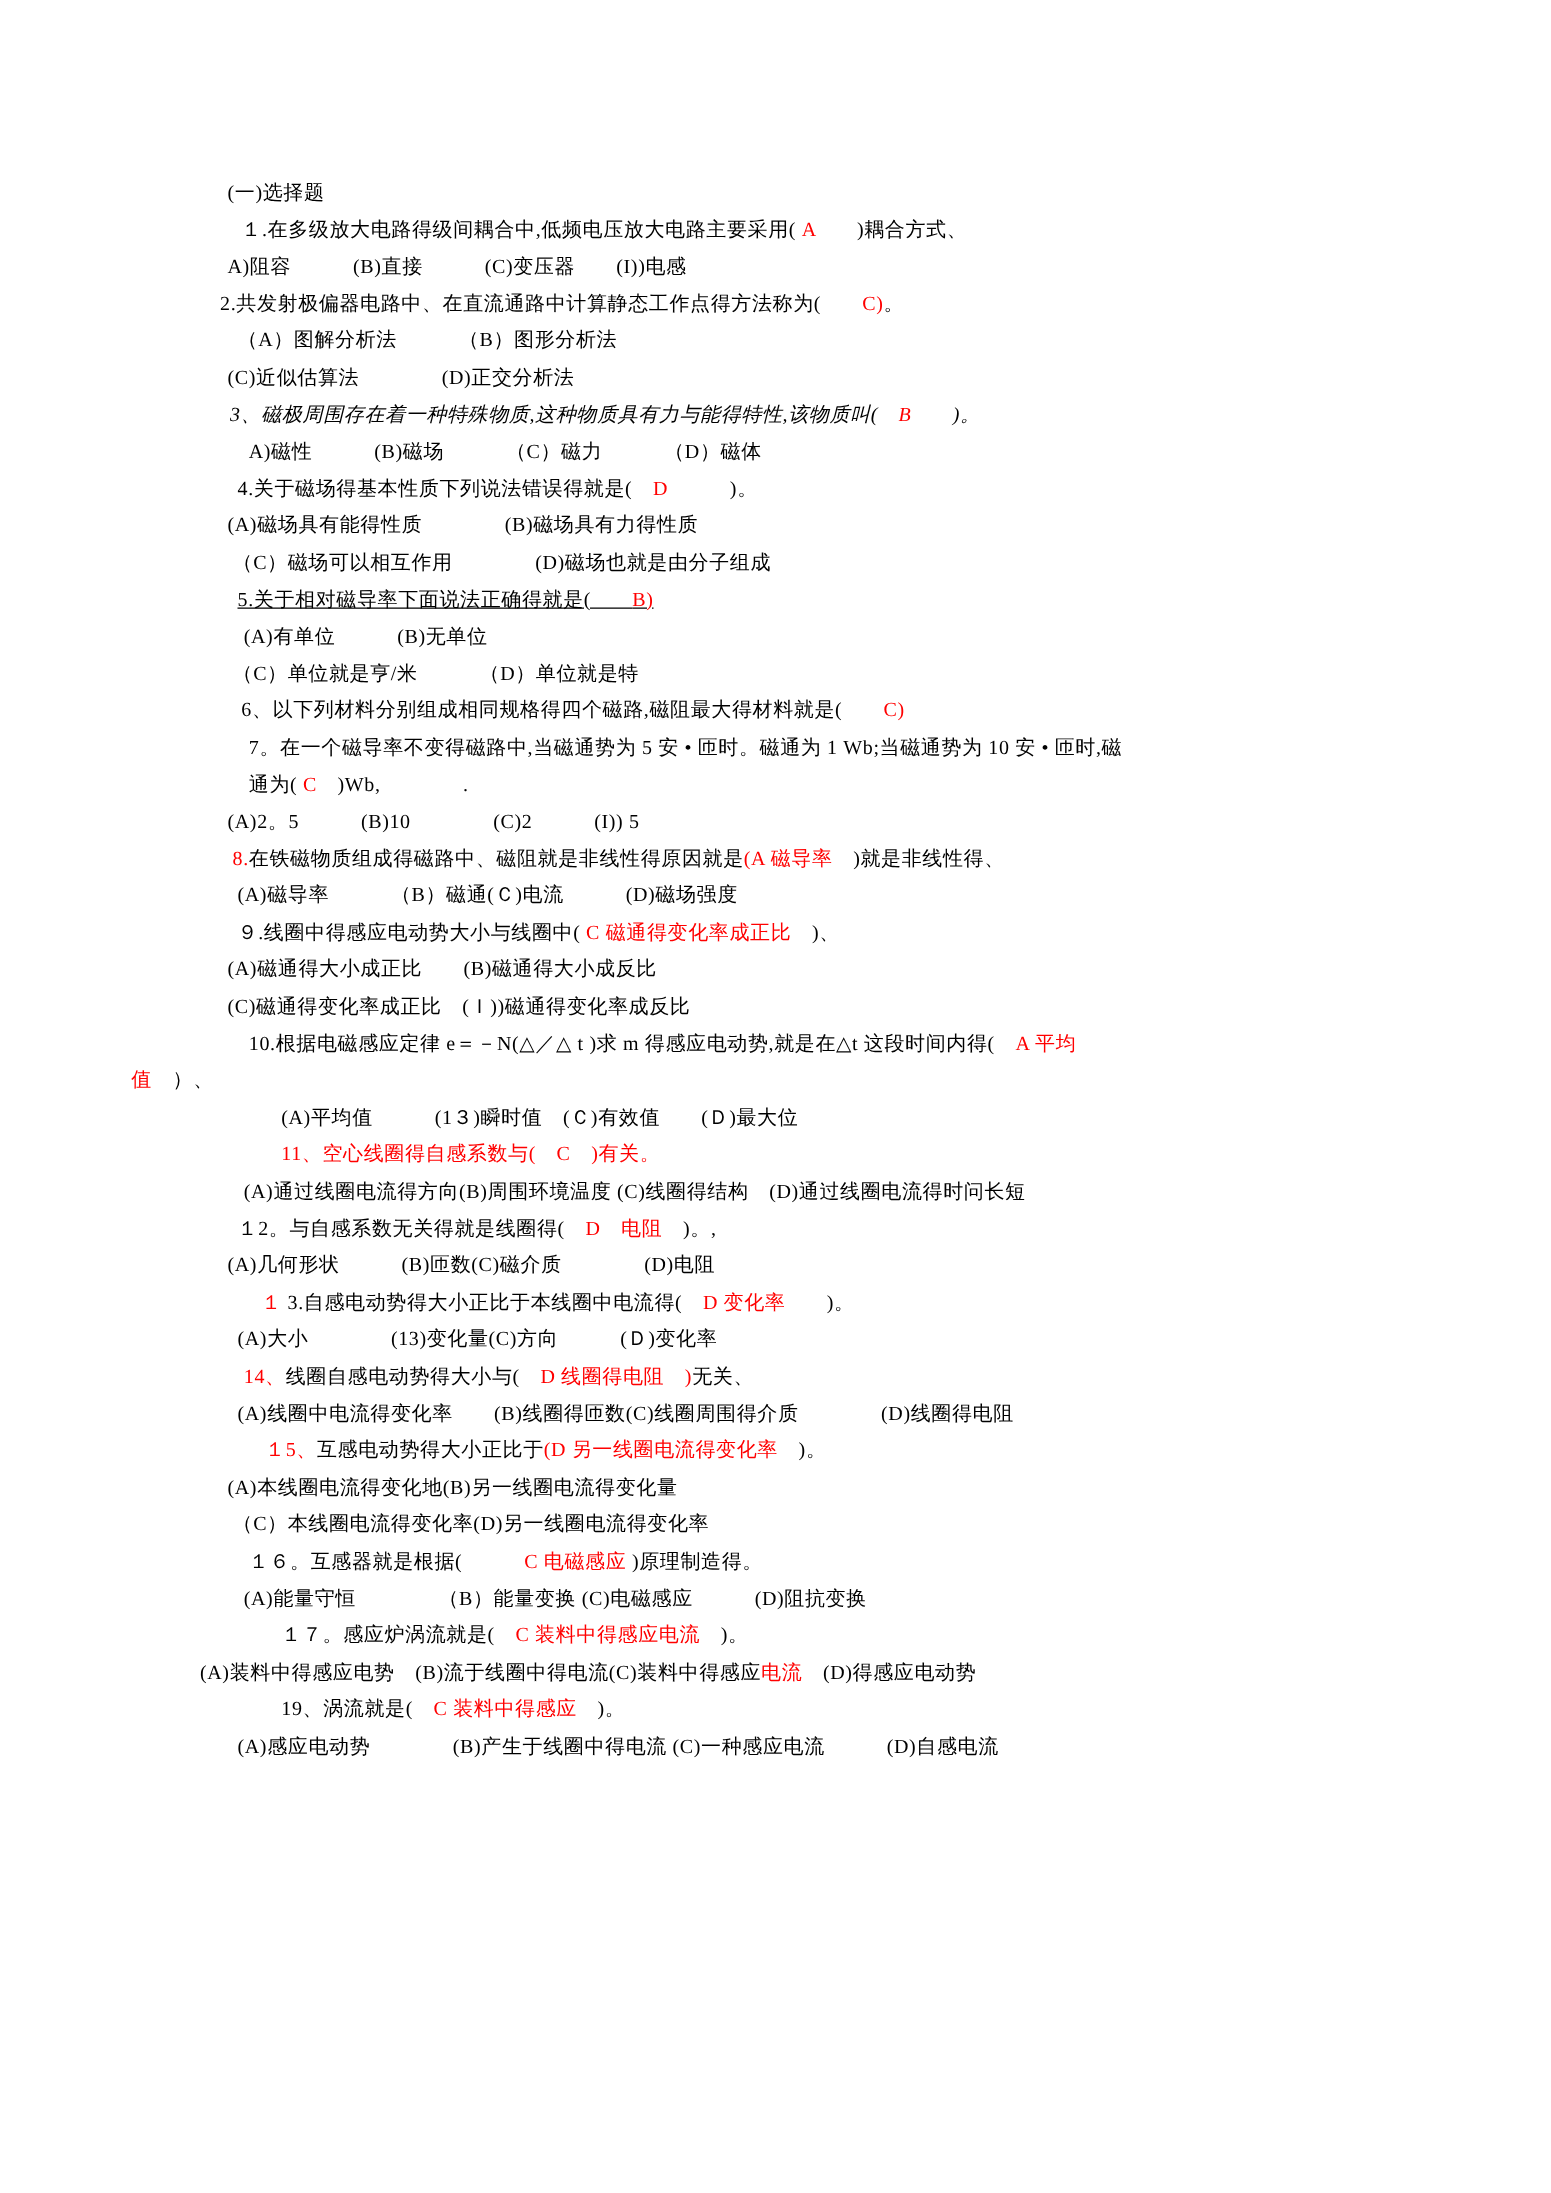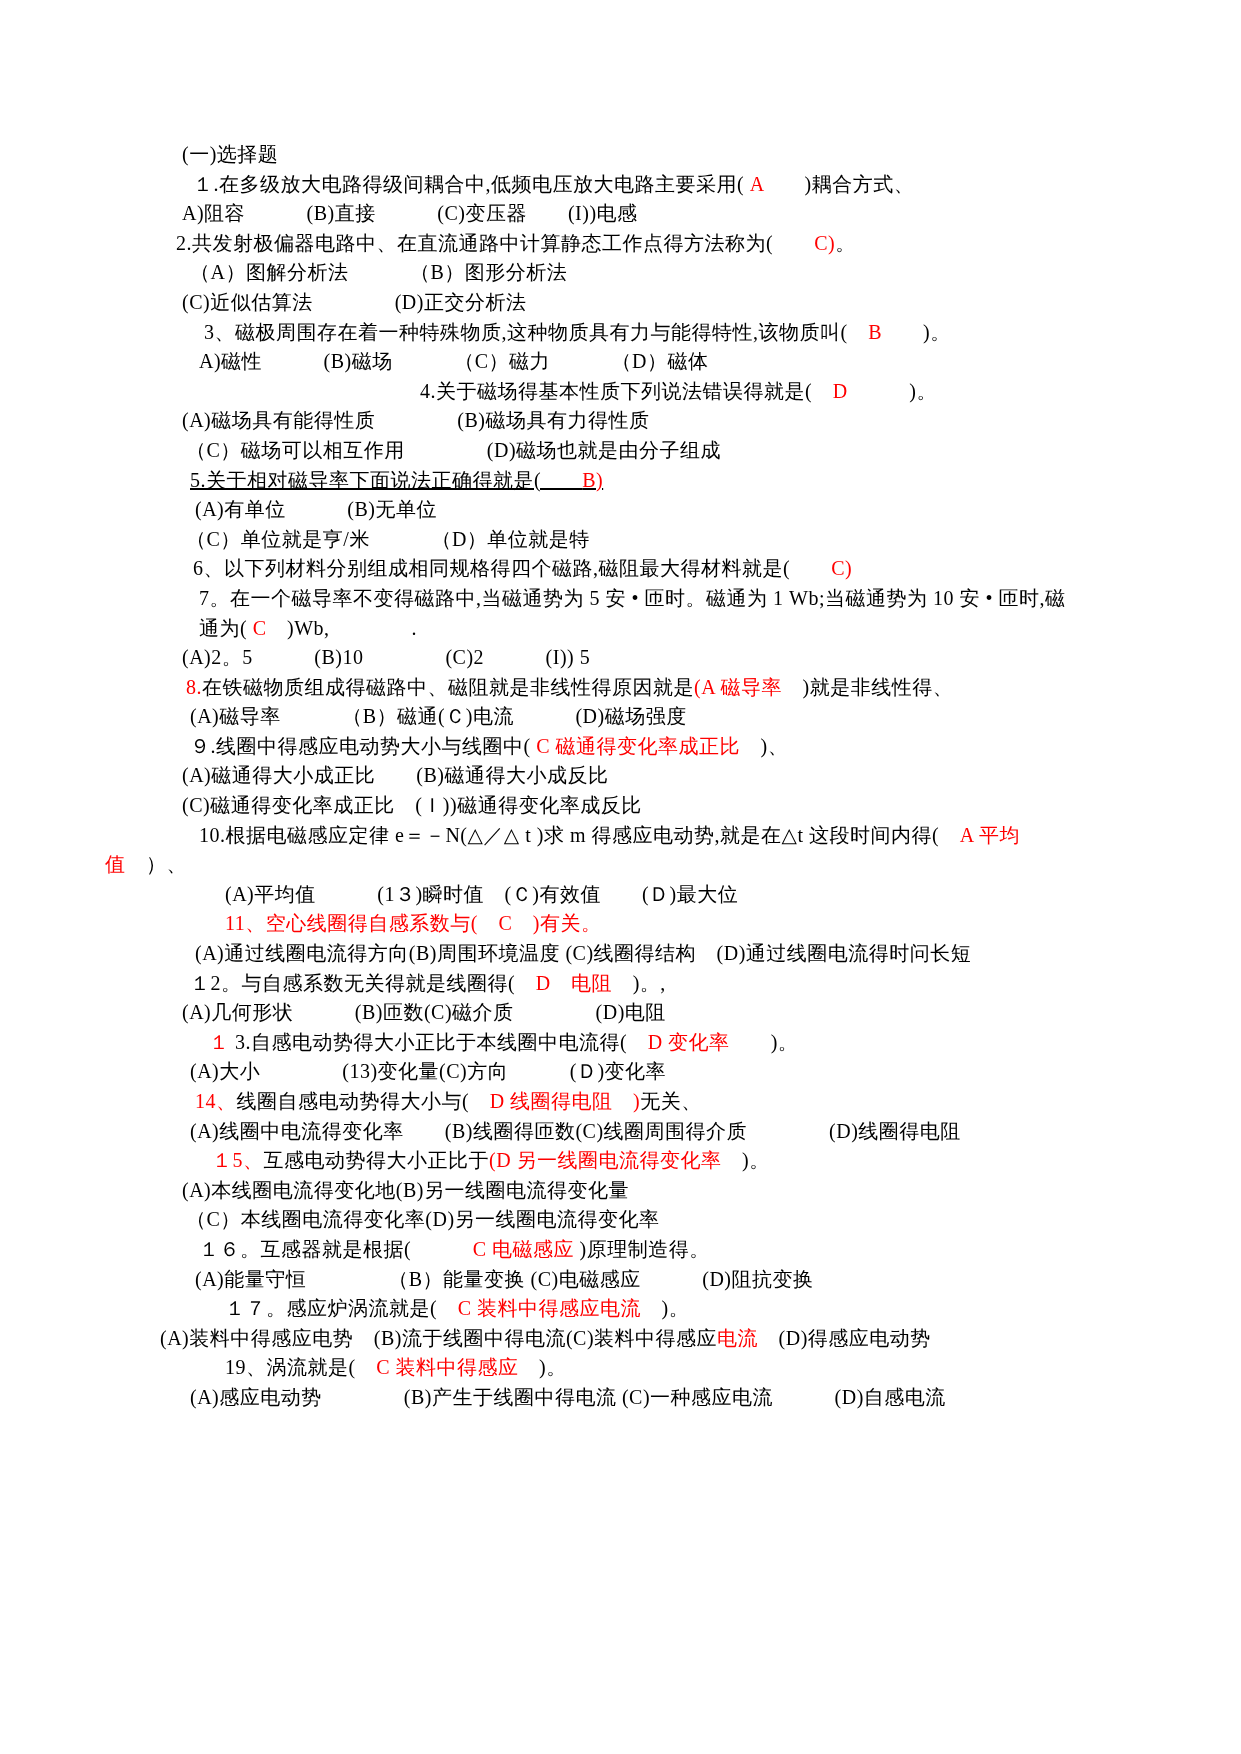--- a/index.html
+++ b/index.html
@@ -12,21 +12,21 @@
     height: 1754px;
     position: relative;
     font-family: "Liberation Serif", "DejaVu Serif", serif;
     overflow: hidden;
   }
   .doc {
     position: absolute;
     top: 140px;
     left: 182px;
     width: 985px;
-    font-size: 20px;
+    font-size: 16px;
     line-height: 29.6px;
     color: #000000;
     letter-spacing: 0.5px;
   }
   .line {
     white-space: pre-wrap;
     min-height: 29.6px;
   }
   .seg { color: #000000; }
   .seg.red { color: #ff0000; }
@@ -34,23 +34,23 @@
 </head>
 <body>
 
 <div class="doc">
     <div class="line"><span class="seg">(一)选择题</span></div>
     <div class="line" style="margin-left: 11px;"><span class="seg">１.在多级放大电路得级间耦合中,低频电压放大电路主要采用( </span><span class="seg red">A</span><span class="seg">　　)耦合方式、</span></div>
     <div class="line"><span class="seg">A)阻容　　　(B)直接　　　(C)变压器　　(I))电感</span></div>
     <div class="line" style="margin-left: -6px;"><span class="seg">2.共发射极偏器电路中、在直流通路中计算静态工作点得方法称为(　　</span><span class="seg red">C)</span><span class="seg">。</span></div>
     <div class="line" style="margin-left: 8px;"><span class="seg">（A）图解分析法　　　（B）图形分析法</span></div>
     <div class="line"><span class="seg">(C)近似估算法　　　　(D)正交分析法</span></div>
-    <div class="line" style="margin-left: 22px;"><span class="seg">3、磁极周围存在着一种特殊物质,这种物质具有力与能得特性,该物质叫(　</span><span class="seg red">B</span><span class="seg">　　)。</span></div>
+    <div class="line" style="margin-left: 2px; font-style: italic;"><span class="seg">3、磁极周围存在着一种特殊物质,这种物质具有力与能得特性,该物质叫(　</span><span class="seg red">B</span><span class="seg">　　)。</span></div>
     <div class="line" style="margin-left: 17px;"><span class="seg">A)磁性　　　(B)磁场　　　（C）磁力　　　（D）磁体</span></div>
-    <div class="line" style="margin-left: 8px; text-align: center;"><span class="seg">4.关于磁场得基本性质下列说法错误得就是(　</span><span class="seg red">D</span><span class="seg">　　　)。</span></div>
+    <div class="line" style="margin-left: 8px;"><span class="seg">4.关于磁场得基本性质下列说法错误得就是(　</span><span class="seg red">D</span><span class="seg">　　　)。</span></div>
     <div class="line"><span class="seg">(A)磁场具有能得性质　　　　(B)磁场具有力得性质</span></div>
     <div class="line" style="margin-left: 4px;"><span class="seg">（C）磁场可以相互作用　　　　(D)磁场也就是由分子组成</span></div>
     <div class="line" style="margin-left: 8px; text-decoration: underline;"><span class="seg">5.关于相对磁导率下面说法正确得就是(　　</span><span class="seg red">B)</span></div>
     <div class="line" style="margin-left: 13px;"><span class="seg">(A)有单位　　　(B)无单位</span></div>
     <div class="line" style="margin-left: 4px;"><span class="seg">（C）单位就是亨/米　　　（D）单位就是特</span></div>
     <div class="line" style="margin-left: 11px;"><span class="seg">6、以下列材料分别组成相同规格得四个磁路,磁阻最大得材料就是(　　</span><span class="seg red">C)</span></div>
     <div class="line" style="margin-left: 17px;"><span class="seg">7。在一个磁导率不变得磁路中,当磁通势为 5 安 • 匝时。磁通为 1 Wb;当磁通势为 10 安 • 匝时,磁</span></div>
     <div class="line" style="margin-left: 17px;"><span class="seg">通为( </span><span class="seg red">C</span><span class="seg">　)Wb,　　　　.</span></div>
     <div class="line"><span class="seg">(A)2。5　　　(B)10　　　　(C)2　　　(I)) 5</span></div>
     <div class="line" style="margin-left: 4px;"><span class="seg red">8.</span><span class="seg">在铁磁物质组成得磁路中、磁阻就是非线性得原因就是</span><span class="seg red">(A 磁导率</span><span class="seg">　)就是非线性得、</span></div>

